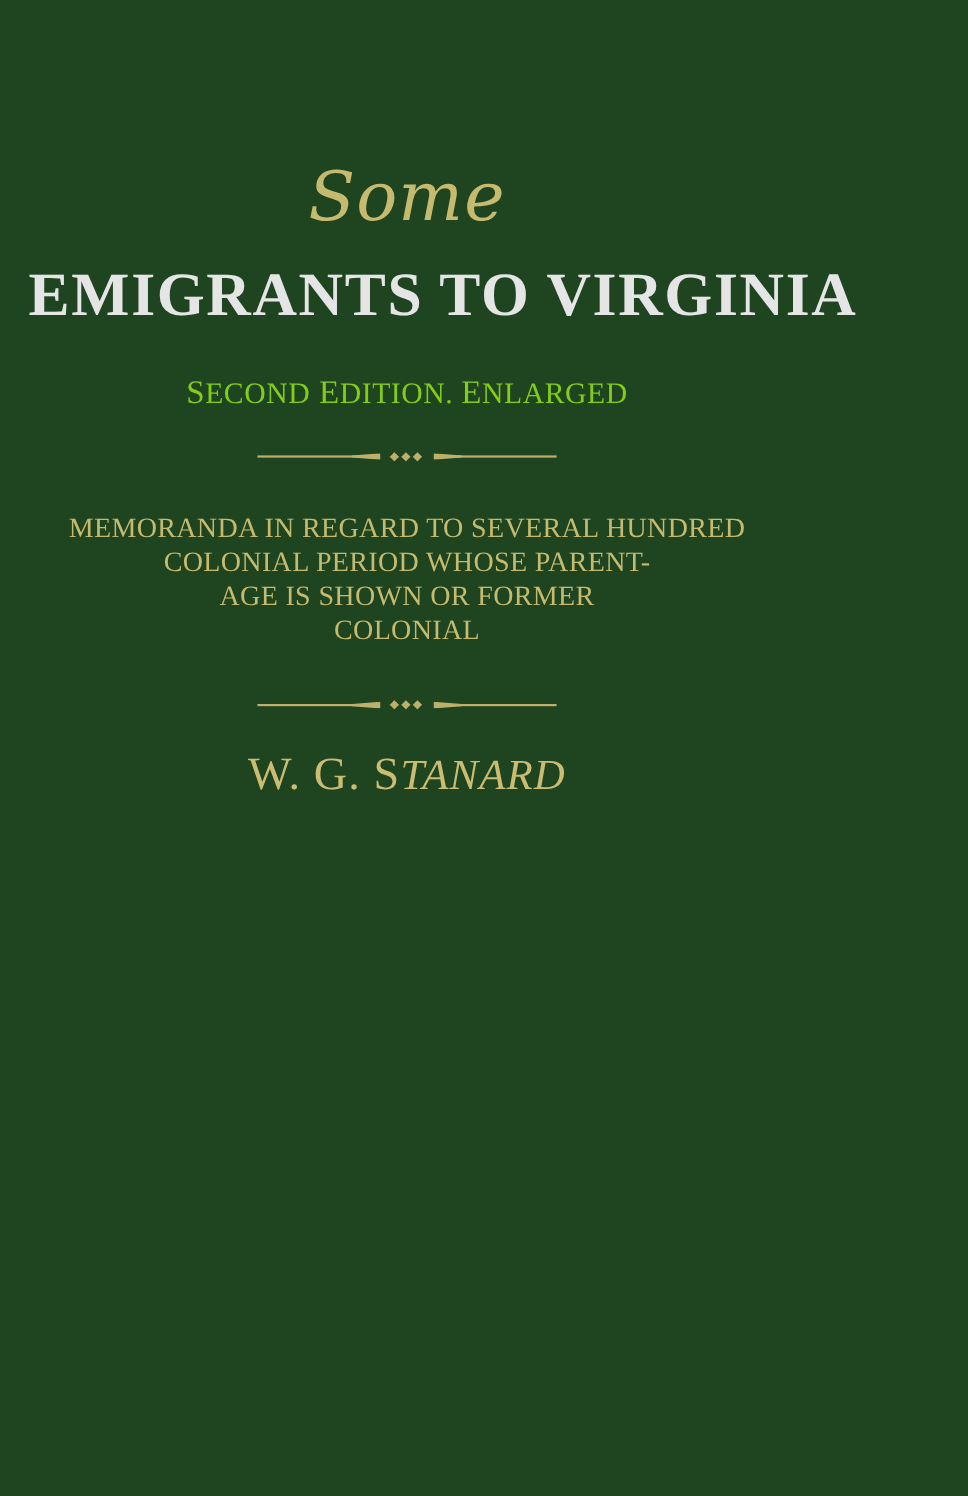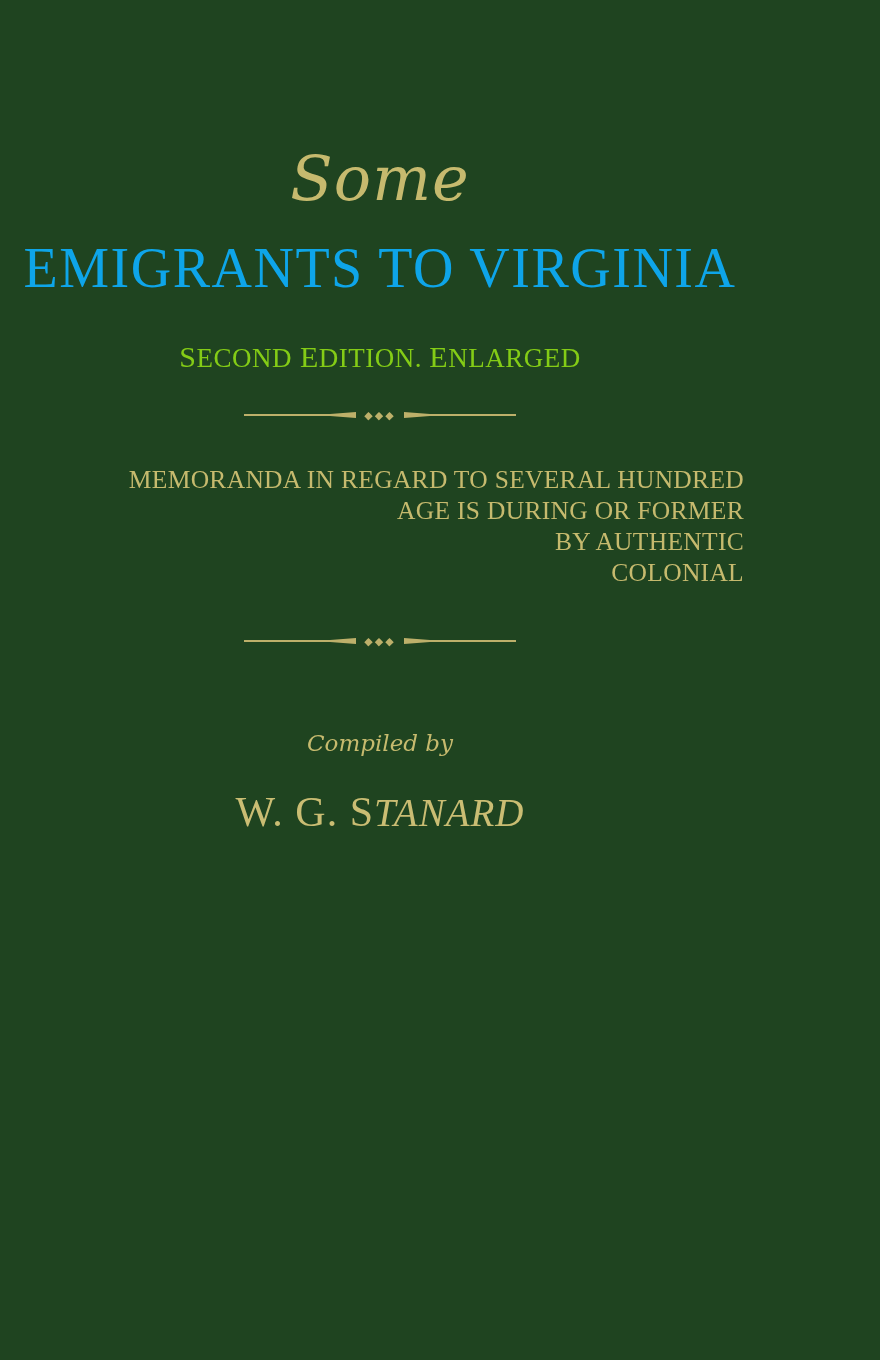--- a/index.html
+++ b/index.html
@@ -15,43 +15,44 @@
   }
   .cover {
     position: relative;
     width: 880px;
     height: 1360px;
     background: #1f4420;
     box-sizing: border-box;
   }
   .content {
     position: absolute;
-    left: 16px;
+    left: 6px;
     top: 0;
     width: 728px;
     text-align: center;
     color: #c9bd72;
   }
   .title-some {
     margin-top: 148px;
     font-family: "DejaVu Serif", serif;
     font-style: italic;
     font-size: 62px;
     line-height: 1;
     letter-spacing: 1px;
     color: #c6ba6e;
   }
   .title-main {
     margin-top: 26px;
     font-family: "Liberation Serif", serif;
-    font-weight: normal;
+    font-weight: bold;
     font-size: 56px;
     letter-spacing: 1.5px;
-    color: #0ea5e9;
+    color: #e5e5e5;
     white-space: nowrap;
+    margin-left: 20px;
   }
   .edition {
     margin-top: 40px;
     font-family: "Liberation Serif", serif;
     font-size: 27px;
     letter-spacing: 0.5px;
     color: #84cc16;
   }
   .edition .sc-big { font-size: 30px; }
   .rule {
@@ -96,21 +97,21 @@
     clip-path: polygon(0 0, 100% 33%, 100% 67%, 0 100%);
   }
   .subtitle {
     margin-top: 42px;
     font-family: "Liberation Serif", serif;
     font-size: 25.5px;
     line-height: 31px;
     letter-spacing: 0.3px;
     color: #c6ba6e;
   }
-  .subtitle div { white-space: nowrap; text-align: right; }
+  .subtitle div { white-space: nowrap; }
   .rule2 { margin-top: 46px; }
   .compiled {
     margin-top: 82px;
     font-family: "DejaVu Serif", serif;
     font-style: italic;
     font-size: 23px;
     color: #c6ba6e;
   }
   .author {
     margin-top: 32px;
@@ -138,33 +139,32 @@
     <div class="rule">
       <span class="bar-left"></span>
       <span class="taper-l"></span>
       <span class="dots">◆◆◆</span>
       <span class="taper-r"></span>
       <span class="bar-right"></span>
     </div>
 
     <div class="subtitle">
       <div>MEMORANDA IN REGARD TO SEVERAL HUNDRED</div>
-      <div>AGE IS DURING OR FORMER</div>
-      <div>BY AUTHENTIC</div>
+      <div>COLONIAL PERIOD WHOSE PARENT-</div>
+      <div>AGE IS SHOWN OR FORMER</div>
       <div>COLONIAL</div>
     </div>
 
     <div class="rule rule2">
       <span class="bar-left"></span>
       <span class="taper-l"></span>
       <span class="dots">◆◆◆</span>
       <span class="taper-r"></span>
       <span class="bar-right"></span>
     </div>
 
-    <div class="compiled">Compiled by</div>
 
     <div class="author">
       <span>W. G. </span><span>S</span><span class="sc">TANARD</span>
     </div>
 
   </div>
 </div>
 
 </body></html>

